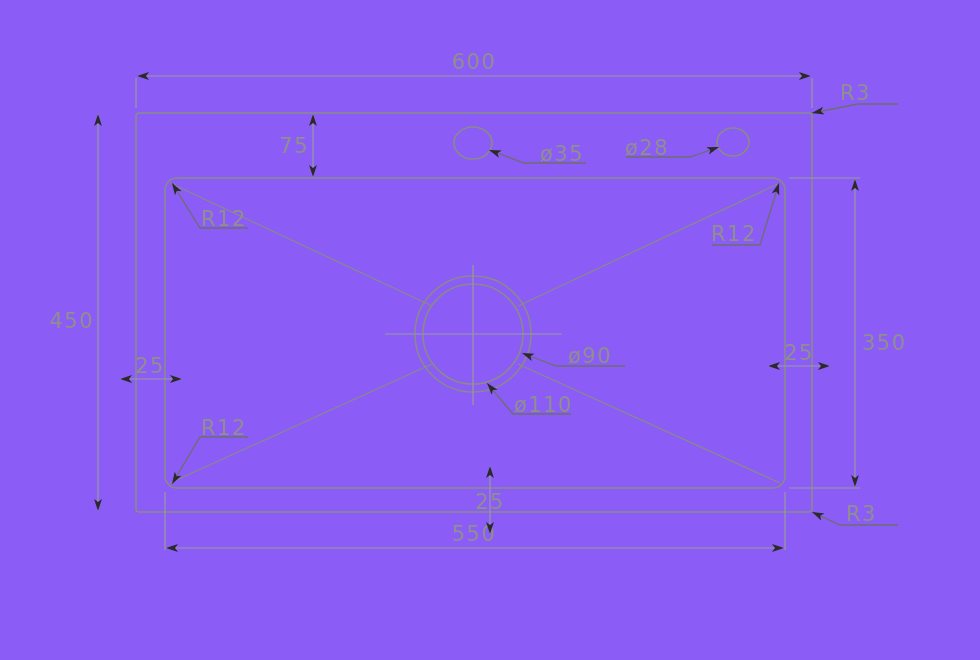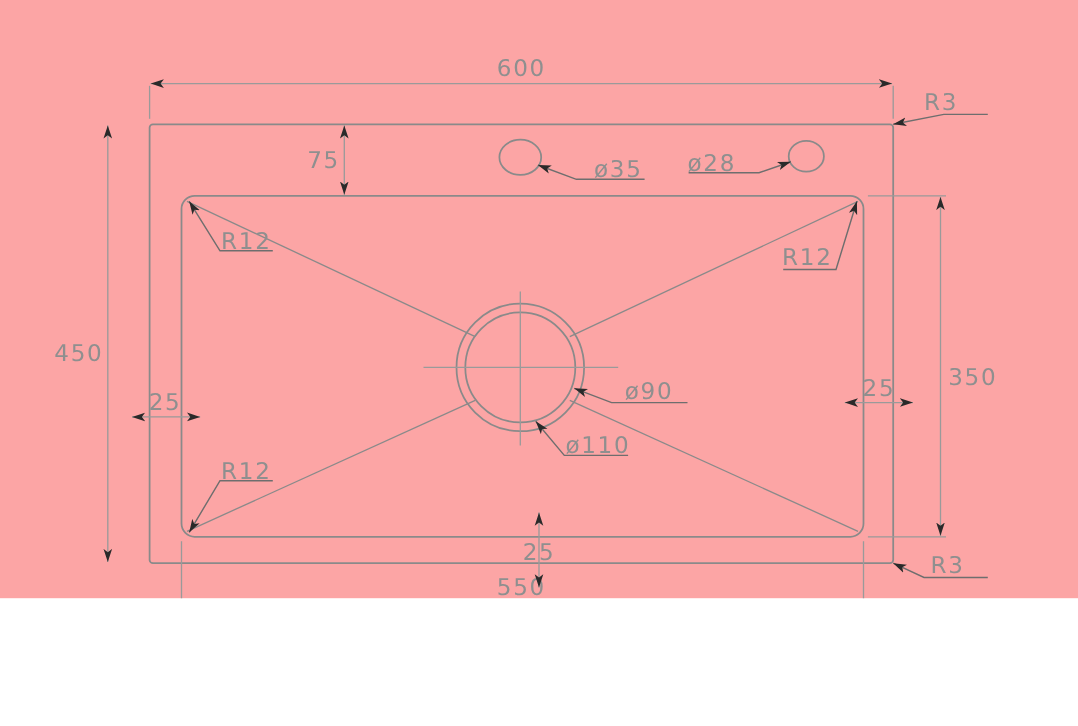--- a/index.html
+++ b/index.html
@@ -7,22 +7,22 @@
     margin: 0;
     padding: 0;
     background: #ffffff;
   }
   body {
     font-family: "DejaVu Sans", sans-serif;
   }
   #drawing-root {
     position: relative;
     width: 980px;
-    height: 544px;
-    background: #fca5a5;
+    height: 660px;
+    background: #8b5cf6;
     overflow: hidden;
   }
   svg#cad-svg {
     display: block;
     width: 980px;
     height: 660px;
   }
   .geom {
     fill: none;
     stroke: #8a8a8a;

